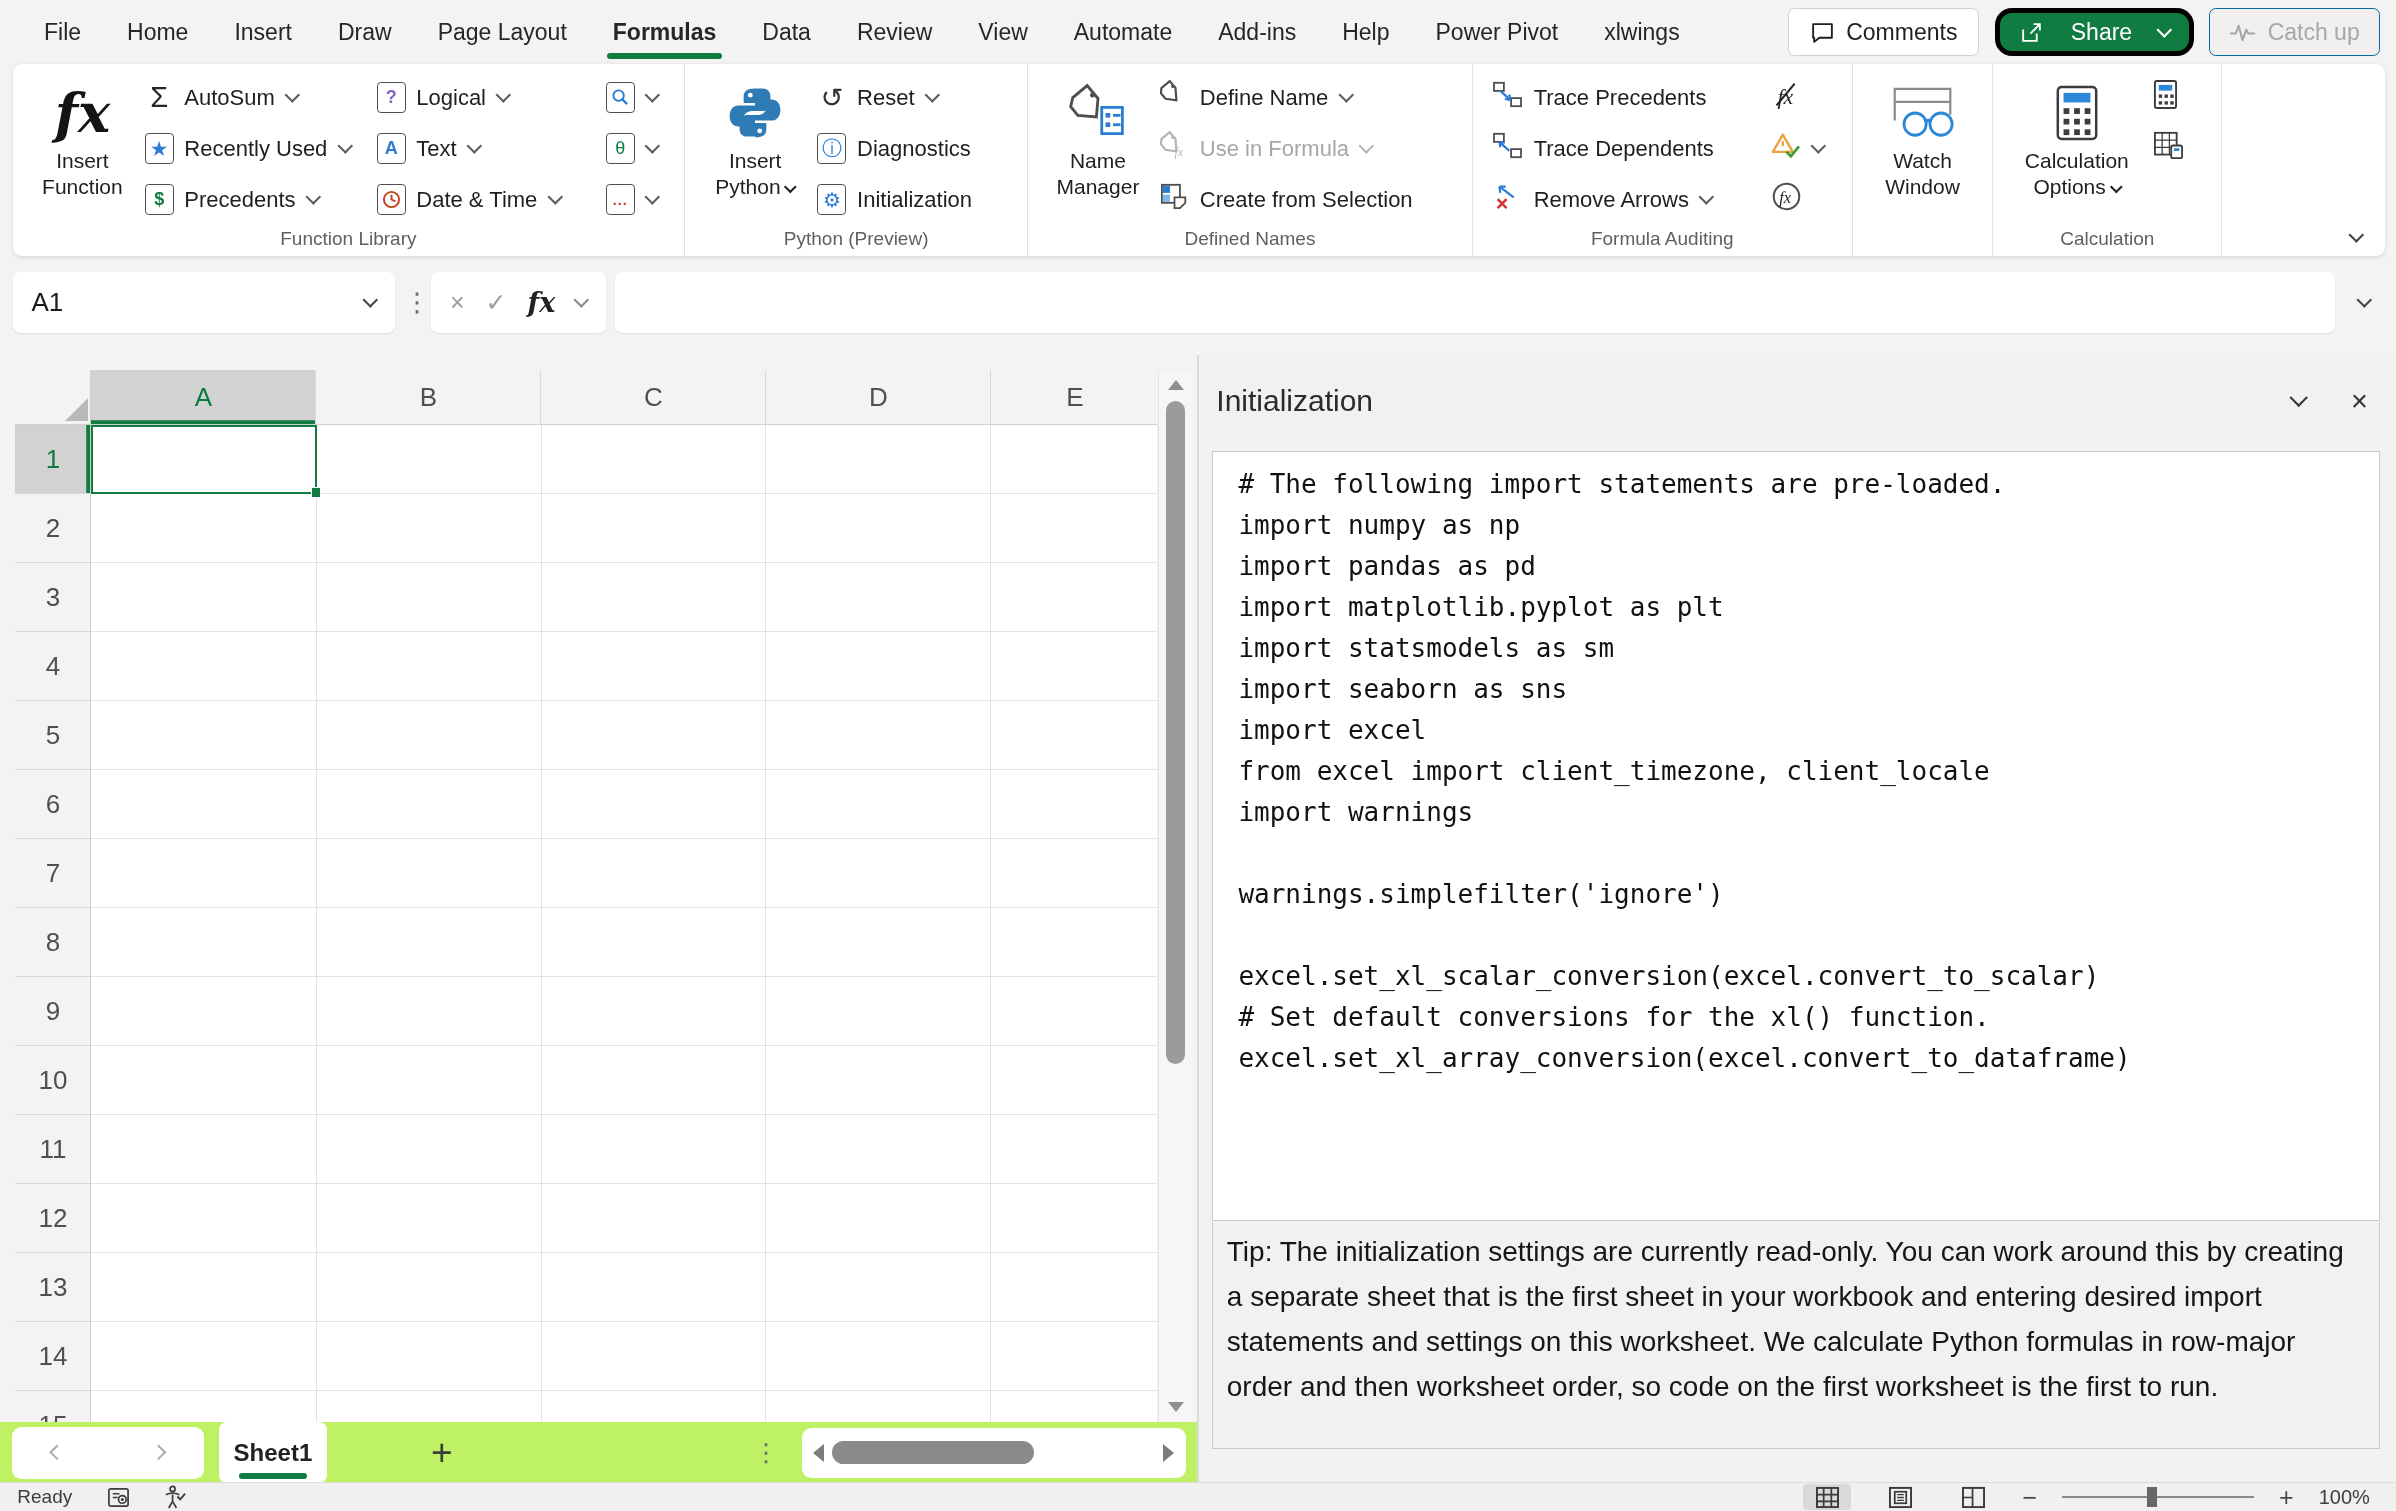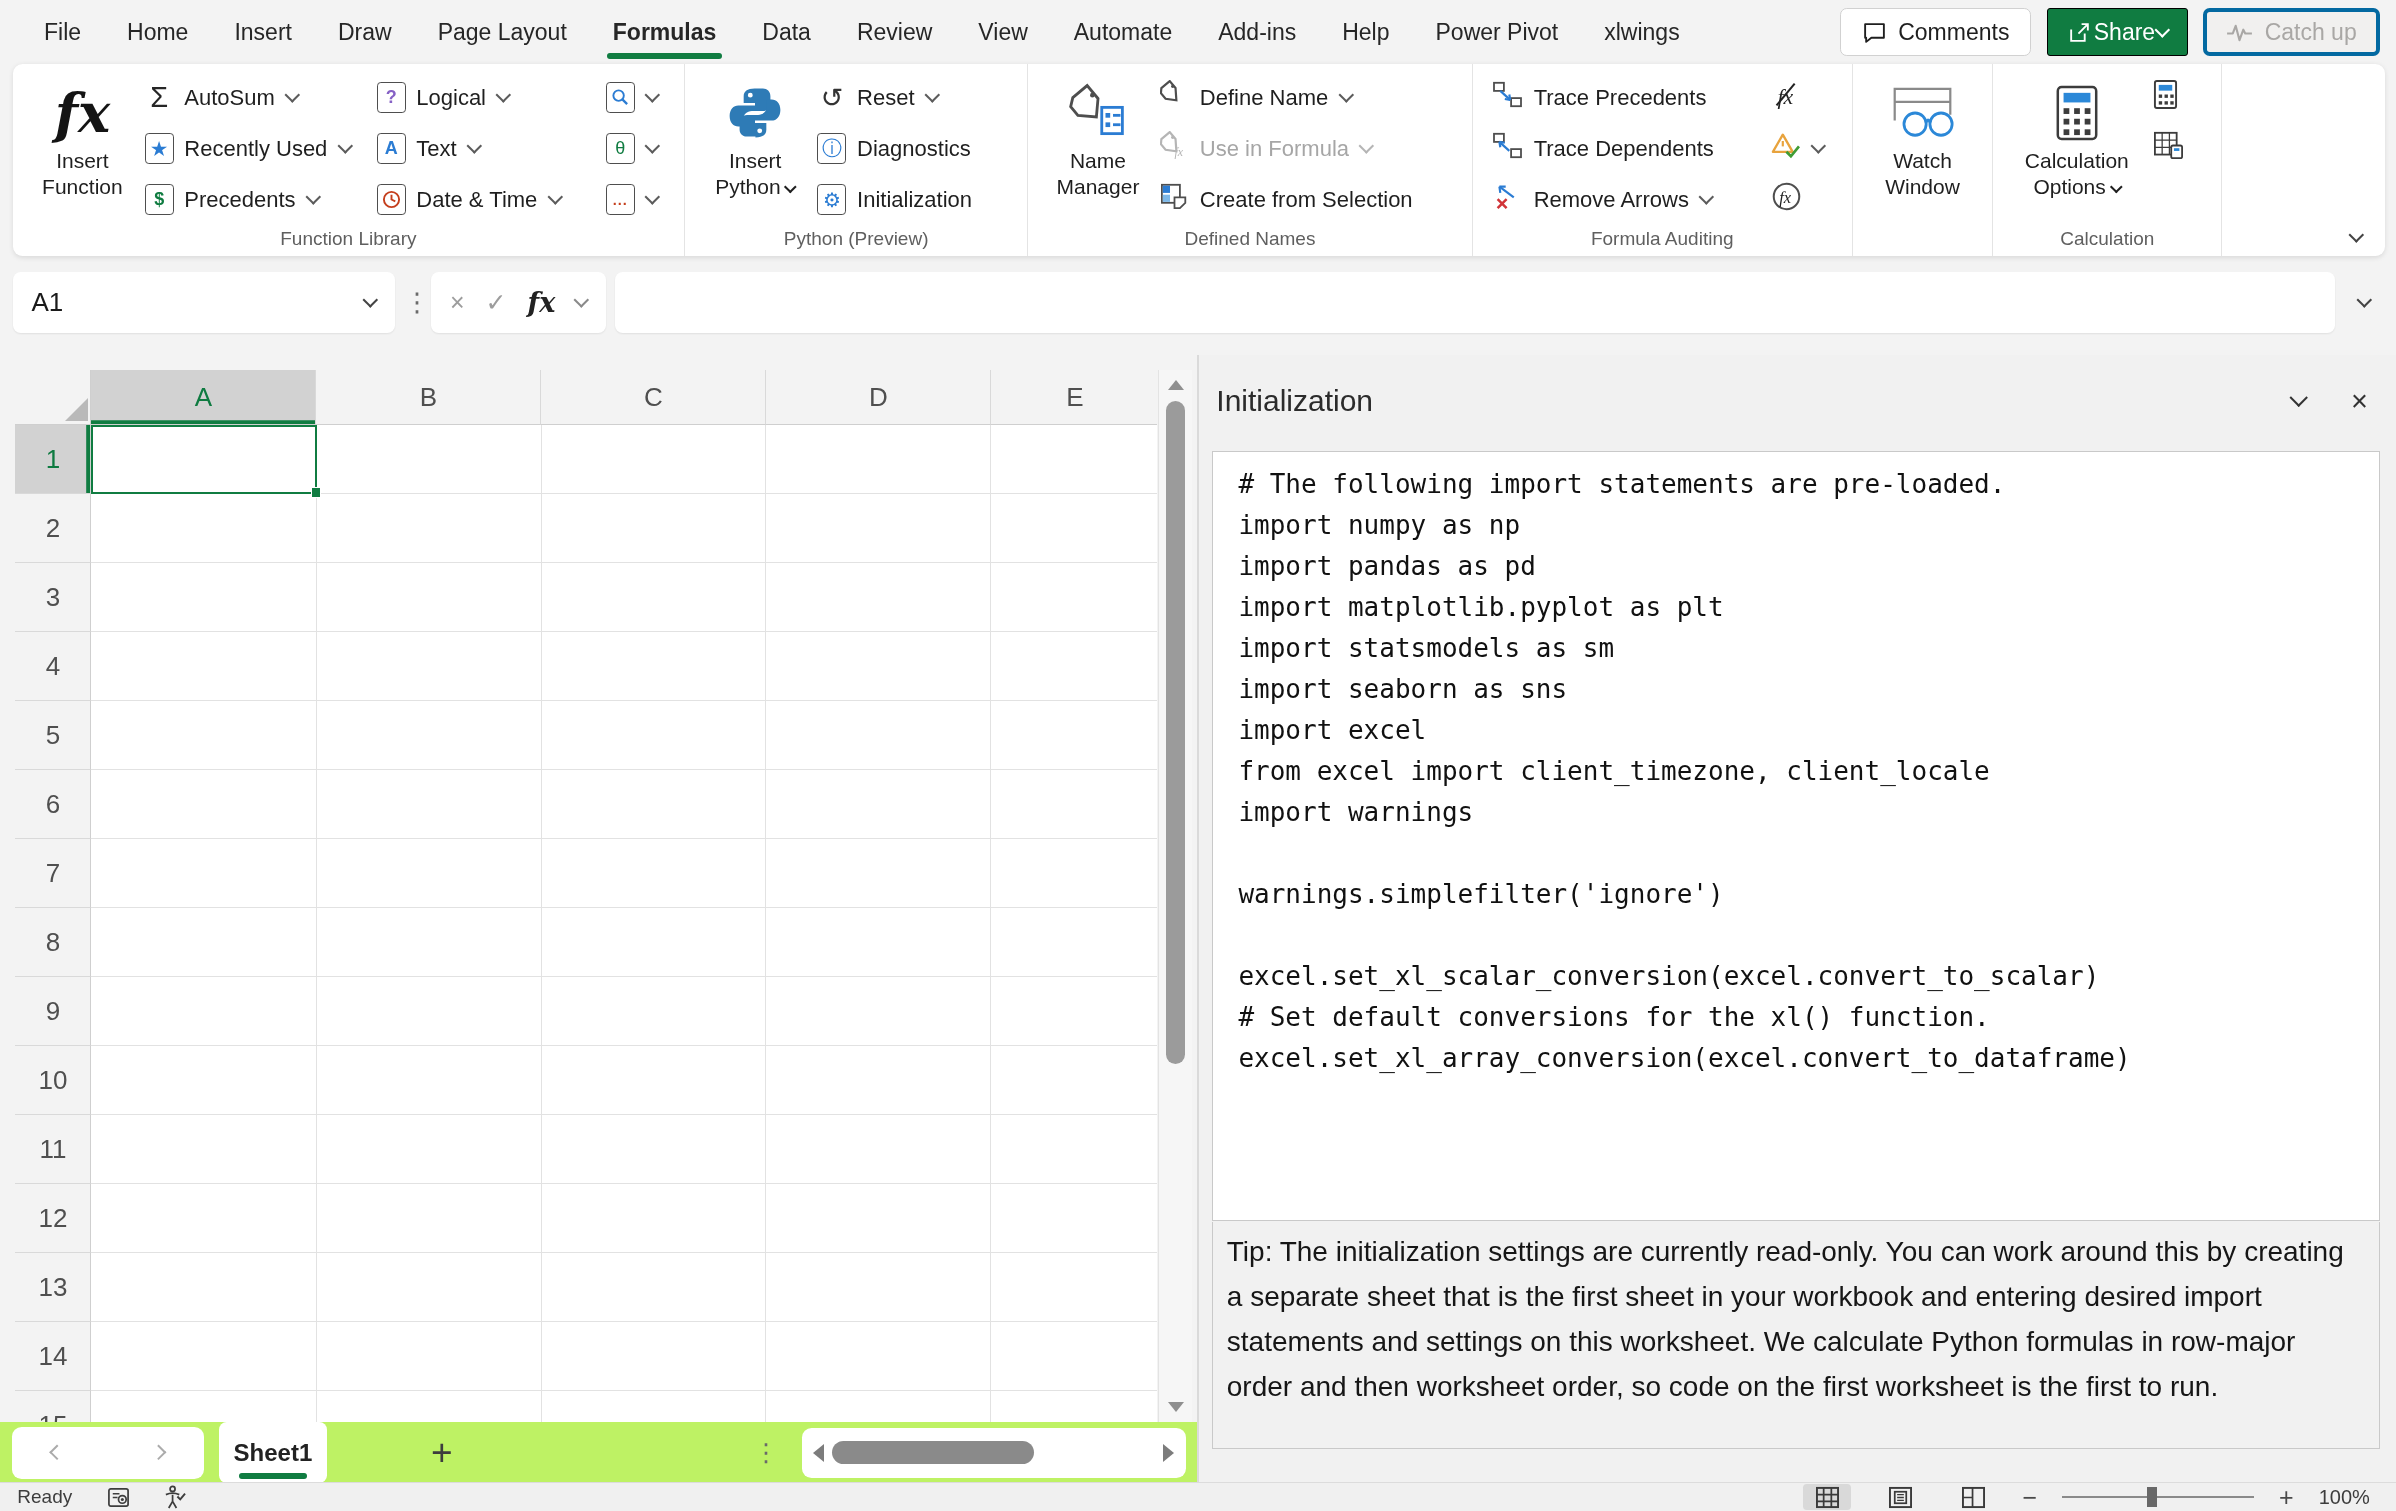--- a/index.html
+++ b/index.html
@@ -6,22 +6,22 @@
   body { background:#e8e8e8; font-family:"Liberation Sans", sans-serif; }
   #app { position:relative; width:2397px; height:1511px; background:#f3f3f3; overflow:hidden; color:#1f1f1f; }
 
   
   .menubar { position:absolute; top:0; left:0; width:2397px; height:64px; display:flex; align-items:center; padding-left:21px; }
   .mtab { position:relative; font-size:23px; color:#262626; padding:0 23px; height:64px; display:flex; align-items:center; cursor:default; }
   .mtab.active { font-weight:700; }
   .mtab.active::after { content:""; position:absolute; left:17.3px; right:17.3px; bottom:4.8px; height:5.8px; border-radius:2.9px; background:#107c41; }
   .menu-right { margin-left:auto; display:flex; align-items:center; gap:15.4px; margin-right:17.3px; }
   .btn-comments { display:flex; align-items:center; gap:11.5px; height:48px; padding:0 21px; background:#fff; border:1px solid #d1d1d1; border-radius:6.7px; font-size:23px; color:#1f1f1f; }
-  .btn-share { display:flex; align-items:center; gap:2px; height:48px; padding:0 19px; background:#107c41; border:1px solid #000000; border-radius:3px; font-size:23px; color:#fff; }
-  .btn-catchup { display:flex; align-items:center; gap:11.5px; height:48px; padding:0 19px; background:#f1f0ef; border:4px solid #0369a1; border-radius:6.7px; font-size:23px; color:#a9a7a5; }
+  .btn-share { display:flex; align-items:center; gap:27px; height:48px; padding:0 19px; background:#107c41; border:5px solid #000000; border-radius:17px; font-size:23px; color:#fff; }
+  .btn-catchup { display:flex; align-items:center; gap:11.5px; height:48px; padding:0 19px; background:#f1f0ef; border:1px solid #0369a1; border-radius:6.7px; font-size:23px; color:#a9a7a5; }
 
   
   .chv { display:inline-block; width:10.6px; height:10.6px; border-right:2.4px solid currentColor; border-bottom:2.4px solid currentColor; transform:rotate(45deg) translate(-1.9px,-1.9px); }
   .chv-left { transform:rotate(135deg); }
   .chv-right { transform:rotate(-45deg); }
 
   
   .ribbon { position:absolute; top:64px; left:12.5px; width:2372px; height:192px; background:#fff; border-radius:9.6px; box-shadow:0 1.9px 4.8px rgba(0,0,0,.10); display:flex; }
   .rgroup { position:relative; display:flex; align-items:flex-start; padding:7.7px 13.4px 33px 13.4px; border-right:1px solid #e4e4e4; }
   .rgroup.last { border-right:none; }

